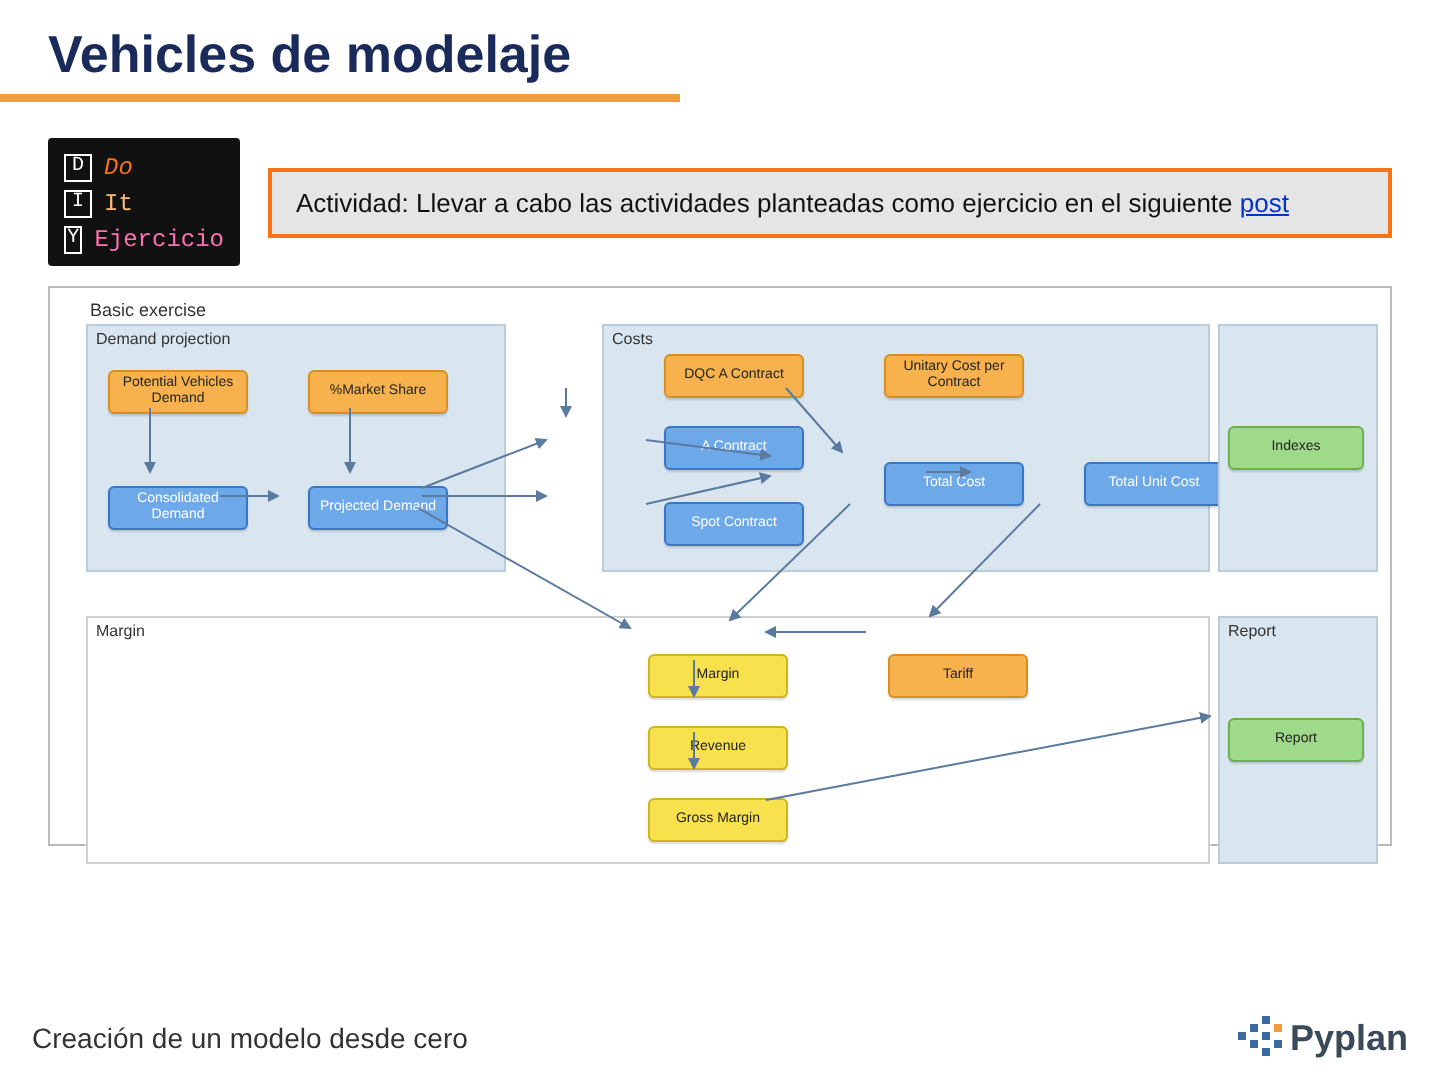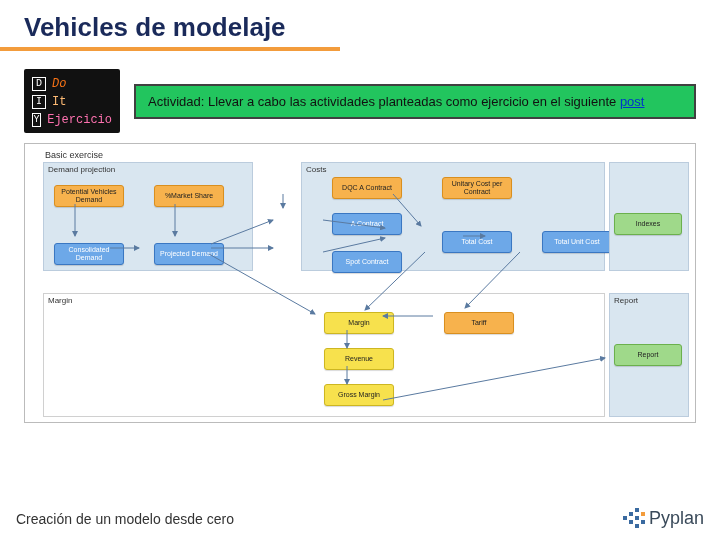--- a/index.html
+++ b/index.html
@@ -34,38 +34,38 @@
   .diy-badge .box {
     width: 14px; height: 14px; border: 1.5px solid #fff;
     display: inline-flex; align-items: center; justify-content: center;
     font-size: 10px;
   }
   .diy-badge .d { color: #f97316; font-style: italic; }
   .diy-badge .i { color: #fdba74; }
   .diy-badge .y { color: #ff72b0; }
   .activity-box {
     flex: 1;
-    background: #22c55e;
-    border: 2px solid #404040;
+    background: #e5e5e5;
+    border: 2px solid #f97316;
     padding: 8px 12px;
     font-size: 13px;
     color: #111;
   }
   .activity-box a { color: #0033cc; text-decoration: underline; }
   .diagram-wrap {
     margin: 6px 24px 0 24px;
     border: 1px solid #bbb;
     padding: 4px 6px 6px 18px;
     font-size: 8px;
     background: #fff;
     height: 280px;
     position: relative;
   }
   .sec-title { font-size: 9px; color: #333; margin: 2px 0 2px 2px; }
-  .cols { display: flex; gap: 4px; height: 109px; }
+  .cols { display: flex; gap: 4px; height: 124px; }
   .panel {
     background: #d9e6f0;
     border: 1px solid #bcd;
     position: relative;
     padding: 2px 4px;
   }
   .panel-lbl { font-size: 8px; color: #333; }
   .p-demand { flex: 0 0 210px; }
   .p-costs  { flex: 1; margin-left: 44px; }
   .p-index  { flex: 0 0 80px; }
@@ -86,21 +86,21 @@
   .orange { background: #f7b24d; border: 1px solid #d98f1f; }
   .blue   { background: #6da8e8; border: 1px solid #3a77c2; color: #fff; }
   .yellow { background: #f7e14d; border: 1px solid #cdb621; }
   .green  { background: #9fd98a; border: 1px solid #6bb04d; }
   svg.arrows { position: absolute; inset: 0; width: 100%; height: 100%; pointer-events: none; }
   .footer {
     position: absolute; bottom: 10px; left: 16px; right: 16px;
     display: flex; justify-content: space-between; align-items: center;
   }
   .footer-text { font-size: 14px; color: #333; }
-  .logo { display: flex; align-items: flex-start; gap: 6px; font-size: 18px; font-weight: 400; color: #3a4a5a; }
+  .logo { display: flex; align-items: flex-end; gap: 6px; font-size: 18px; font-weight: 700; color: #3a4a5a; }
   .logo-mark {
     width: 22px; height: 22px; position: relative;
   }
   .logo-mark span {
     position: absolute; width: 4px; height: 4px; background: #3a6aa0;
   }
 </style>
 </head>
 <body>
 

